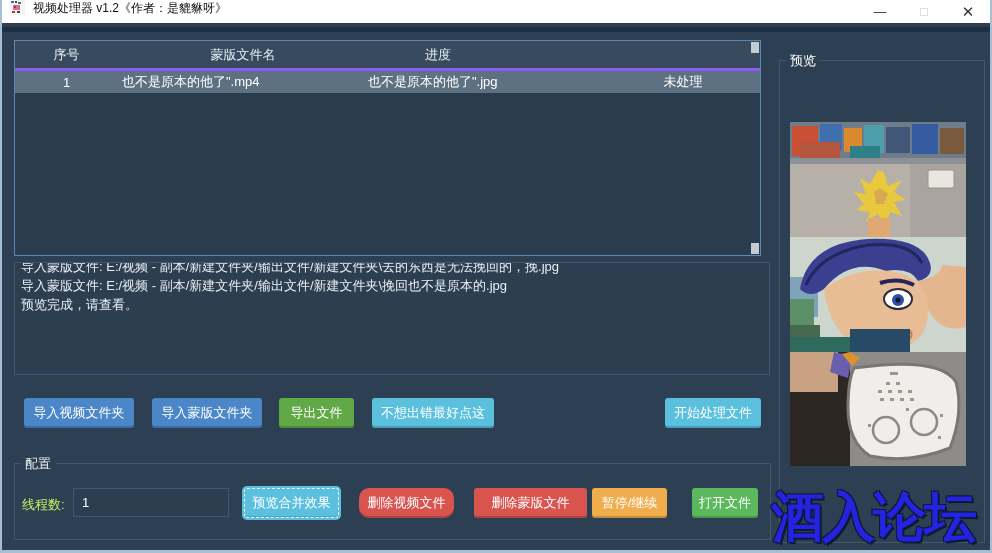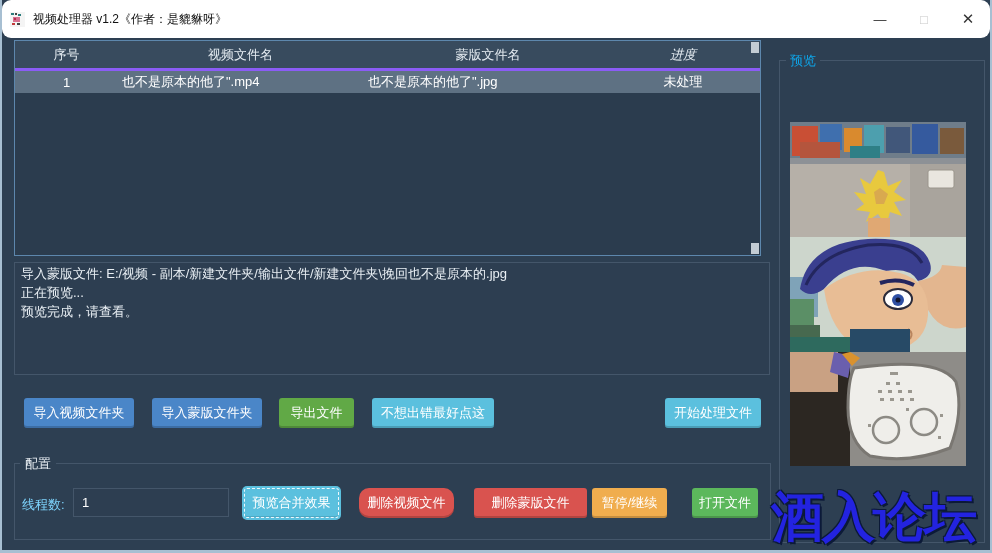--- a/index.html
+++ b/index.html
@@ -8,43 +8,43 @@
     position:relative;
     font-family:"Liberation Sans", sans-serif;
     background:#2d3f52;
     overflow:hidden;
     border-left:2px solid #a7bfd2;
     border-right:2px solid #a7bfd2;
     border-bottom:3px solid #a7bfd2;
   }
   
   .titlebar {
-    position:absolute; left:0; top:0; width:100%; height:38px;
-    background:#ffffff; display:flex; align-items:center; z-index:5;border-radius:9px;
+    position:absolute; left:0; top:0; width:100%; height:23px;
+    background:#ffffff; display:flex; z-index:5;
   }
   .app-icon { width:15px; height:15px; margin-left:8px; display:block; }
   .title-text { margin-left:8px; font-size:12px; color:#111; }
   .win-controls { margin-left:auto; display:flex; height:100%; }
   .win-btn { width:44px; height:100%; display:flex; align-items:center; justify-content:center;
              font-size:13px; color:#333; cursor:default; }
   .win-btn.max { color:#c9c9c9; }
   .win-btn.close { font-size:15px; }
   .body-top-shade { position:absolute; left:0; top:27px; width:100%; height:5px; background:#1d2f43; }
 
   
   .file-table {
     position:absolute; left:12px; top:40px; width:747px; height:216px;
     background:#2b3c4e; border:1px solid #5d87ad;
   }
   .ft-header { display:flex; height:30px; background:#384b5e; border-bottom:3px solid #8b5cf6;
                align-items:center; color:#e6edf3; font-size:13px; }
   .ft-header .c1 { width:103px; text-align:center; }
   .ft-header .c2 { width:245px; text-align:center; }
   .ft-header .c3 { width:250px; text-align:center; }
-  .ft-header .c4 { width:140px; text-align:center;font-style:italic; }
+  .ft-header .c4 { width:140px; text-align:center; }
   .ft-row { display:flex; height:22px; background:#5e7183; align-items:center;
             color:#ffffff; font-size:13px; }
   .ft-row .c1 { width:103px; text-align:center; }
   .ft-row .c2 { width:245px; padding-left:4px; }
   .ft-row .c3 { width:250px; padding-left:5px; }
   .ft-row .c4 { width:140px; text-align:center; }
   .ft-scroll { position:absolute; right:0; top:0; width:9px; height:100%; }
   .sb-btn { position:absolute; right:1px; width:8px; height:11px; background:#c3ccd4; }
   .sb-btn.up { top:1px; } .sb-btn.down { bottom:1px; }
 
@@ -82,30 +82,30 @@
   #btn-delete-video { left:357px; top:488px; width:95px;border-radius:10px; }
   #btn-delete-mask  { left:472px; top:488px; width:113px; }
   #btn-pause        { left:590px; top:488px; width:75px; }
   #btn-open         { left:690px; top:488px; width:66px; }
 
   
   .config-group { position:absolute; left:12px; top:463px; width:757px; height:77px;
                   border:1px solid #44566a; }
   .config-label { position:absolute; left:18px; top:455px; background:#2d3f52;
                   color:#e8eef3; font-size:13px; padding:0 5px; z-index:2;text-align:right; }
-  .thread-label { position:absolute; left:20px; top:496px; color:#7dd3fc; font-size:13px; }
+  .thread-label { position:absolute; left:20px; top:496px; color:#bef264; font-size:13px; }
   .thread-input { position:absolute; left:71px; top:488px; width:156px; height:29px;
                   background:#2d3e51; border:1px solid #44566a; color:#fff;
                   font-size:13px; padding-left:8px; font-family:"Liberation Sans",sans-serif; }
 
   
   .preview-group { position:absolute; left:777px; top:60px; width:206px; height:483px;
                    border:1px solid #44566a; }
   .preview-label { position:absolute; left:784px; top:52px; background:#2d3f52;
-                   color:#0ea5e9; font-size:13px; padding:0 4px; z-index:2;font-family:Liberation Mono, monospace; }
+                   color:#ffffff; font-size:13px; padding:0 4px; z-index:2;font-family:Liberation Mono, monospace; }
   .preview-stack { position:absolute; left:788px; top:122px; width:176px; }
   .pv-img { width:176px; display:block; }
 
   
   .watermark {
     position:absolute; left:769px; top:482px; z-index:10;
     font-size:53px; font-weight:bold; letter-spacing:-2px;
     color:#2323e0;
     text-shadow: 2px 2px 0 #0c1a38, -1px -1px 0 #0c1a38, 1px -1px 0 #0c1a38, -1px 1px 0 #0c1a38;
     white-space:nowrap;
@@ -130,39 +130,38 @@
     <div class="win-btn">—</div>
     <div class="win-btn max">□</div>
     <div class="win-btn close">✕</div>
   </div>
 </div>
 <div class="body-top-shade"></div>
 
 <div class="file-table">
   <div class="ft-header">
     <div class="c1">序号</div>
-    <div class="c2">视频文件名</div>
     <div class="c3">蒙版文件名</div>
     <div class="c4">进度</div>
   </div>
   <div class="ft-row">
     <div class="c1">1</div>
     <div class="c2">也不是原本的他了".mp4</div>
     <div class="c3">也不是原本的他了".jpg</div>
     <div class="c4">未处理</div>
   </div>
   <div class="ft-scroll">
     <div class="sb-btn up"></div>
     <div class="sb-btn down"></div>
   </div>
 </div>
 
 <div class="log-box">
+  <div class="log-line first">导入蒙版文件: E:/视频 - 副本/新建文件夹/输出文件/新建文件夹\去的东西是无法挽回的，挽.jpg</div>
   <div class="log-line">导入蒙版文件: E:/视频 - 副本/新建文件夹/输出文件/新建文件夹\挽回也不是原本的.jpg</div>
-  <div class="log-line">正在预览...</div>
   <div class="log-line">预览完成，请查看。</div>
 </div>
 
 <button class="btn btn-blue" id="btn-import-video">导入视频文件夹</button>
 <button class="btn btn-blue" id="btn-import-mask">导入蒙版文件夹</button>
 <button class="btn btn-green-dark" id="btn-export">导出文件</button>
 <button class="btn btn-cyan" id="btn-avoid">不想出错最好点这</button>
 <button class="btn btn-cyan" id="btn-start">开始处理文件</button>
 
 <div class="config-group"></div>

